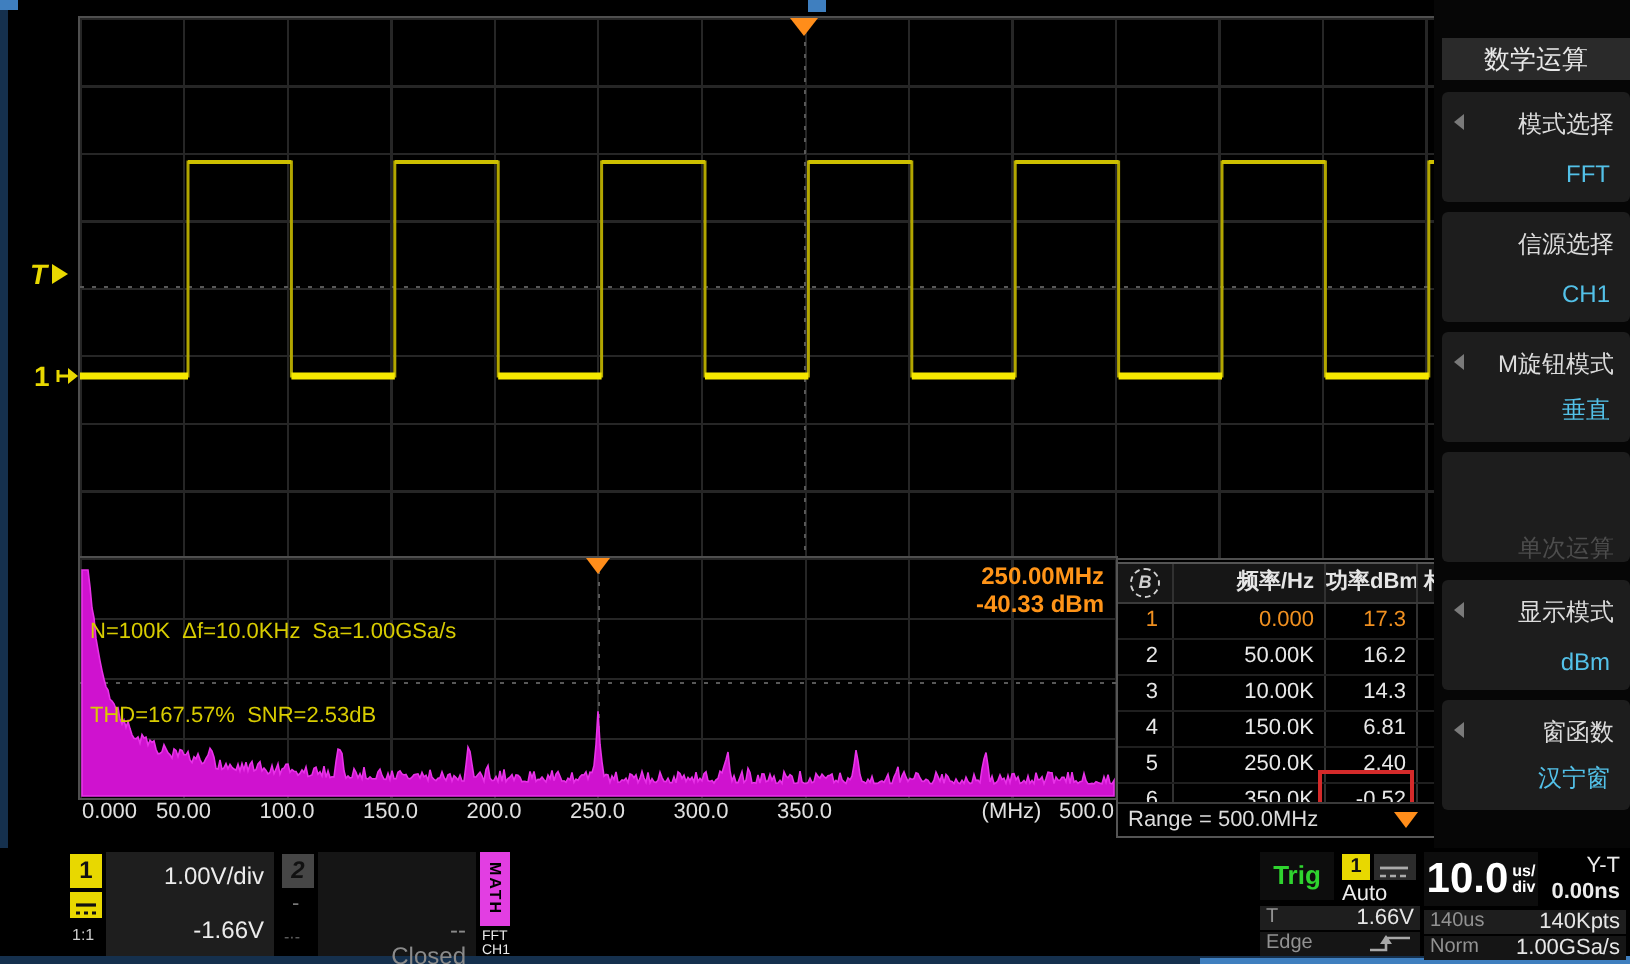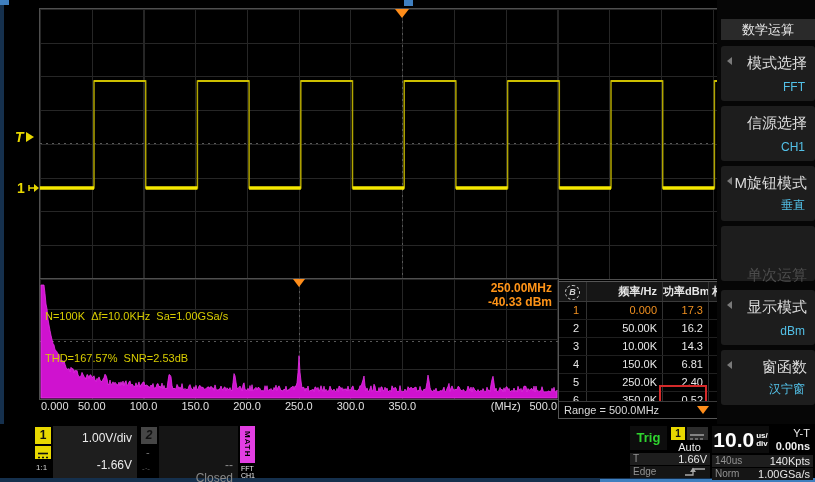--- a/index.html
+++ b/index.html
@@ -41,21 +41,21 @@
   .trow.hl{color:#f09020;}
   .knob{display:inline-block;width:13px;height:13px;border:1px dashed #cfcfcf;border-radius:50%;
         font-size:9px;line-height:13px;text-align:center;font-style:italic;color:#cfcfcf;margin:2px 0 0 6px;}
   #redbox{position:absolute;left:100px;top:103px;width:48px;height:19px;border:2px solid #d42a2a;box-sizing:border-box;}
   #range-row{position:absolute;left:0;bottom:0;width:100%;height:17px;line-height:17px;color:#dcdcdc;padding-left:5px;box-sizing:border-box;background:#000;border-top:1px solid #3a3a3a;}
   
   #sidebar{position:absolute;left:717px;top:0;width:98px;height:424px;background:#060606;}
   #sidebar-title{position:absolute;left:4px;right:0;top:19px;height:21px;background:#2a2a2a;color:#e8e8e8;
                  font-size:13px;text-align:center;line-height:21px;}
   .menu-item{position:absolute;left:4px;right:0;height:55px;background:#1d1d1d;border-radius:3px;}
-  .menu-item .lbl{position:absolute;right:8px;top:8px;font-size:15px;color:#dcdcdc;}
+  .menu-item .lbl{position:absolute;right:8px;top:8px;font-size:12px;color:#dcdcdc;}
   .menu-item .val{position:absolute;right:10px;bottom:7px;font-size:12px;color:#53c1e8;}
   .menu-item.disabled .lbl{top:20px;color:#4d4d4d;margin-top:20px;}
   .menu-arrow{position:absolute;left:6px;top:11px;width:0;height:0;border-top:4px solid transparent;border-bottom:4px solid transparent;border-right:5px solid #7a7a7a;}
   
   #bottombar{position:absolute;left:0;top:424px;width:815px;height:54px;background:#000;}
   .sect{position:absolute;top:2px;height:52px;}
   .badge{position:absolute;text-align:center;font-weight:bold;}
   .badge.yellow{background:#e8d800;color:#111;}
   .badge.gray{background:#464646;color:#111;}
   .valbox{position:absolute;background:#1e1e1e;}
@@ -267,21 +267,21 @@
 
     <div class="sect" style="left:630px;width:80px;">
       <div class="trig-label">Trig</div>
       <div class="badge yellow" style="left:41px;top:1px;width:14px;height:13px;font-size:10px;line-height:13px;">1</div>
       <div class="badge gray" style="left:57px;top:1px;width:21px;height:13px;background:#2c2c2c;">
         <svg width="17" height="9">
           <path d="M1 3 H15" stroke="#aaa" stroke-width="1.4"></path>
           <path d="M1 7 H4 M6 7 H9 M11 7 H14" stroke="#aaa" stroke-width="1.2"></path>
         </svg>
       </div>
-      <div class="abs" style="left:41px;top:15px;width:37px;text-align:center;font-size:11px;color:#ececec;">Auto</div>
+      <div class="abs" style="left:41px;top:15px;width:37px;font-size:11px;color:#ececec;">Auto</div>
       <div class="baro" style="top:27px;">
         <span class="l">T</span>
         <span class="r">1.66V</span>
       </div>
       <div class="baro" style="top:40px;background:#151515;">
         <span class="l">Edge</span>
         <span class="r" style="top:0;">
           <svg width="24" height="11">
             <path d="M2 9 H10 V3 H22" stroke="#a8a8a8" stroke-width="1.3" fill="none"></path>
             <path d="M7 6 L13 6 L10 1.5 Z" fill="#a8a8a8"></path>

